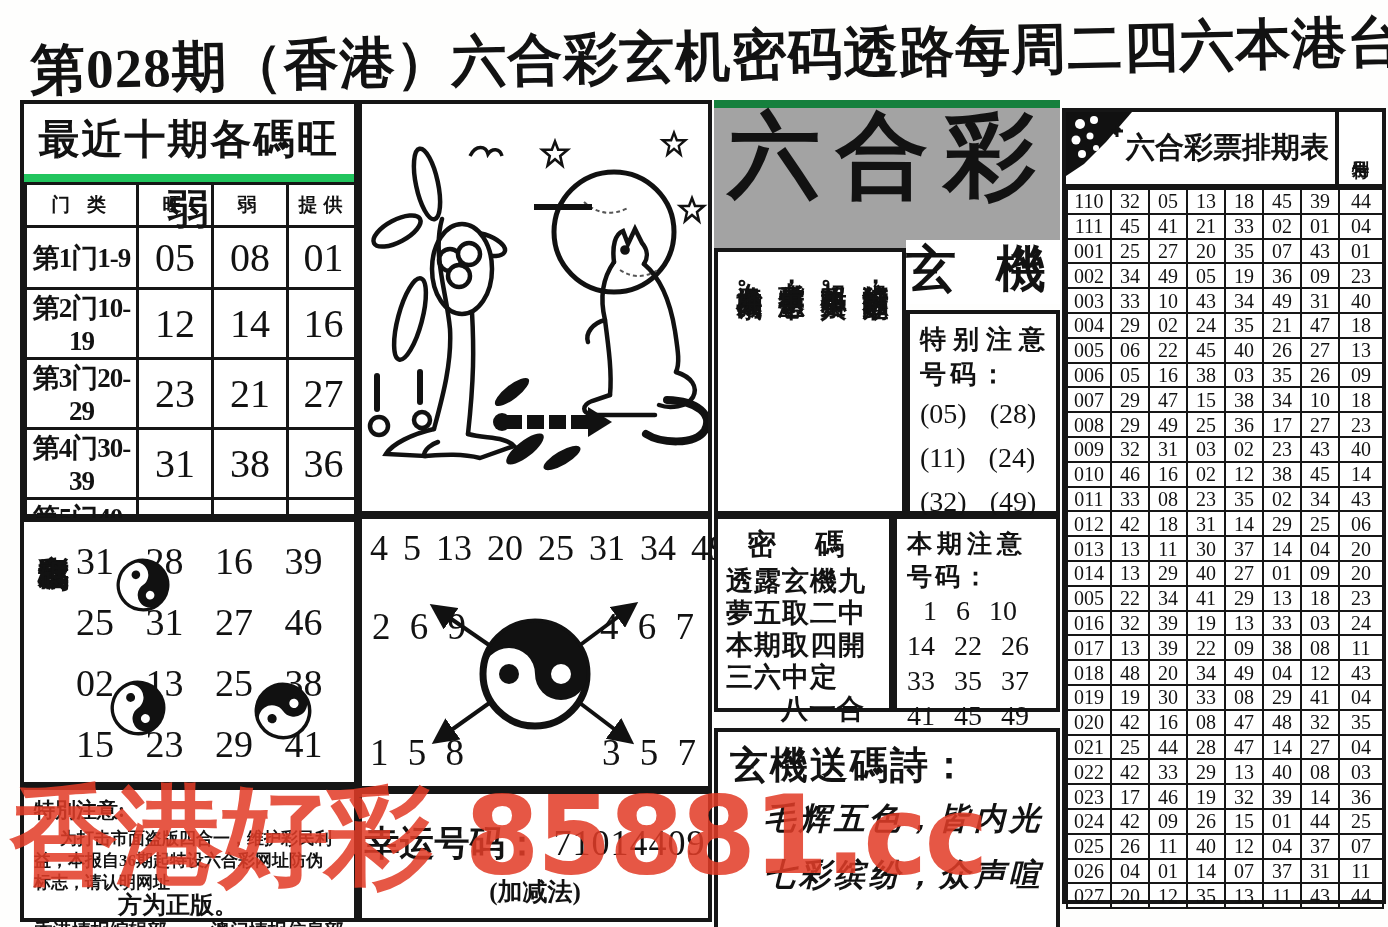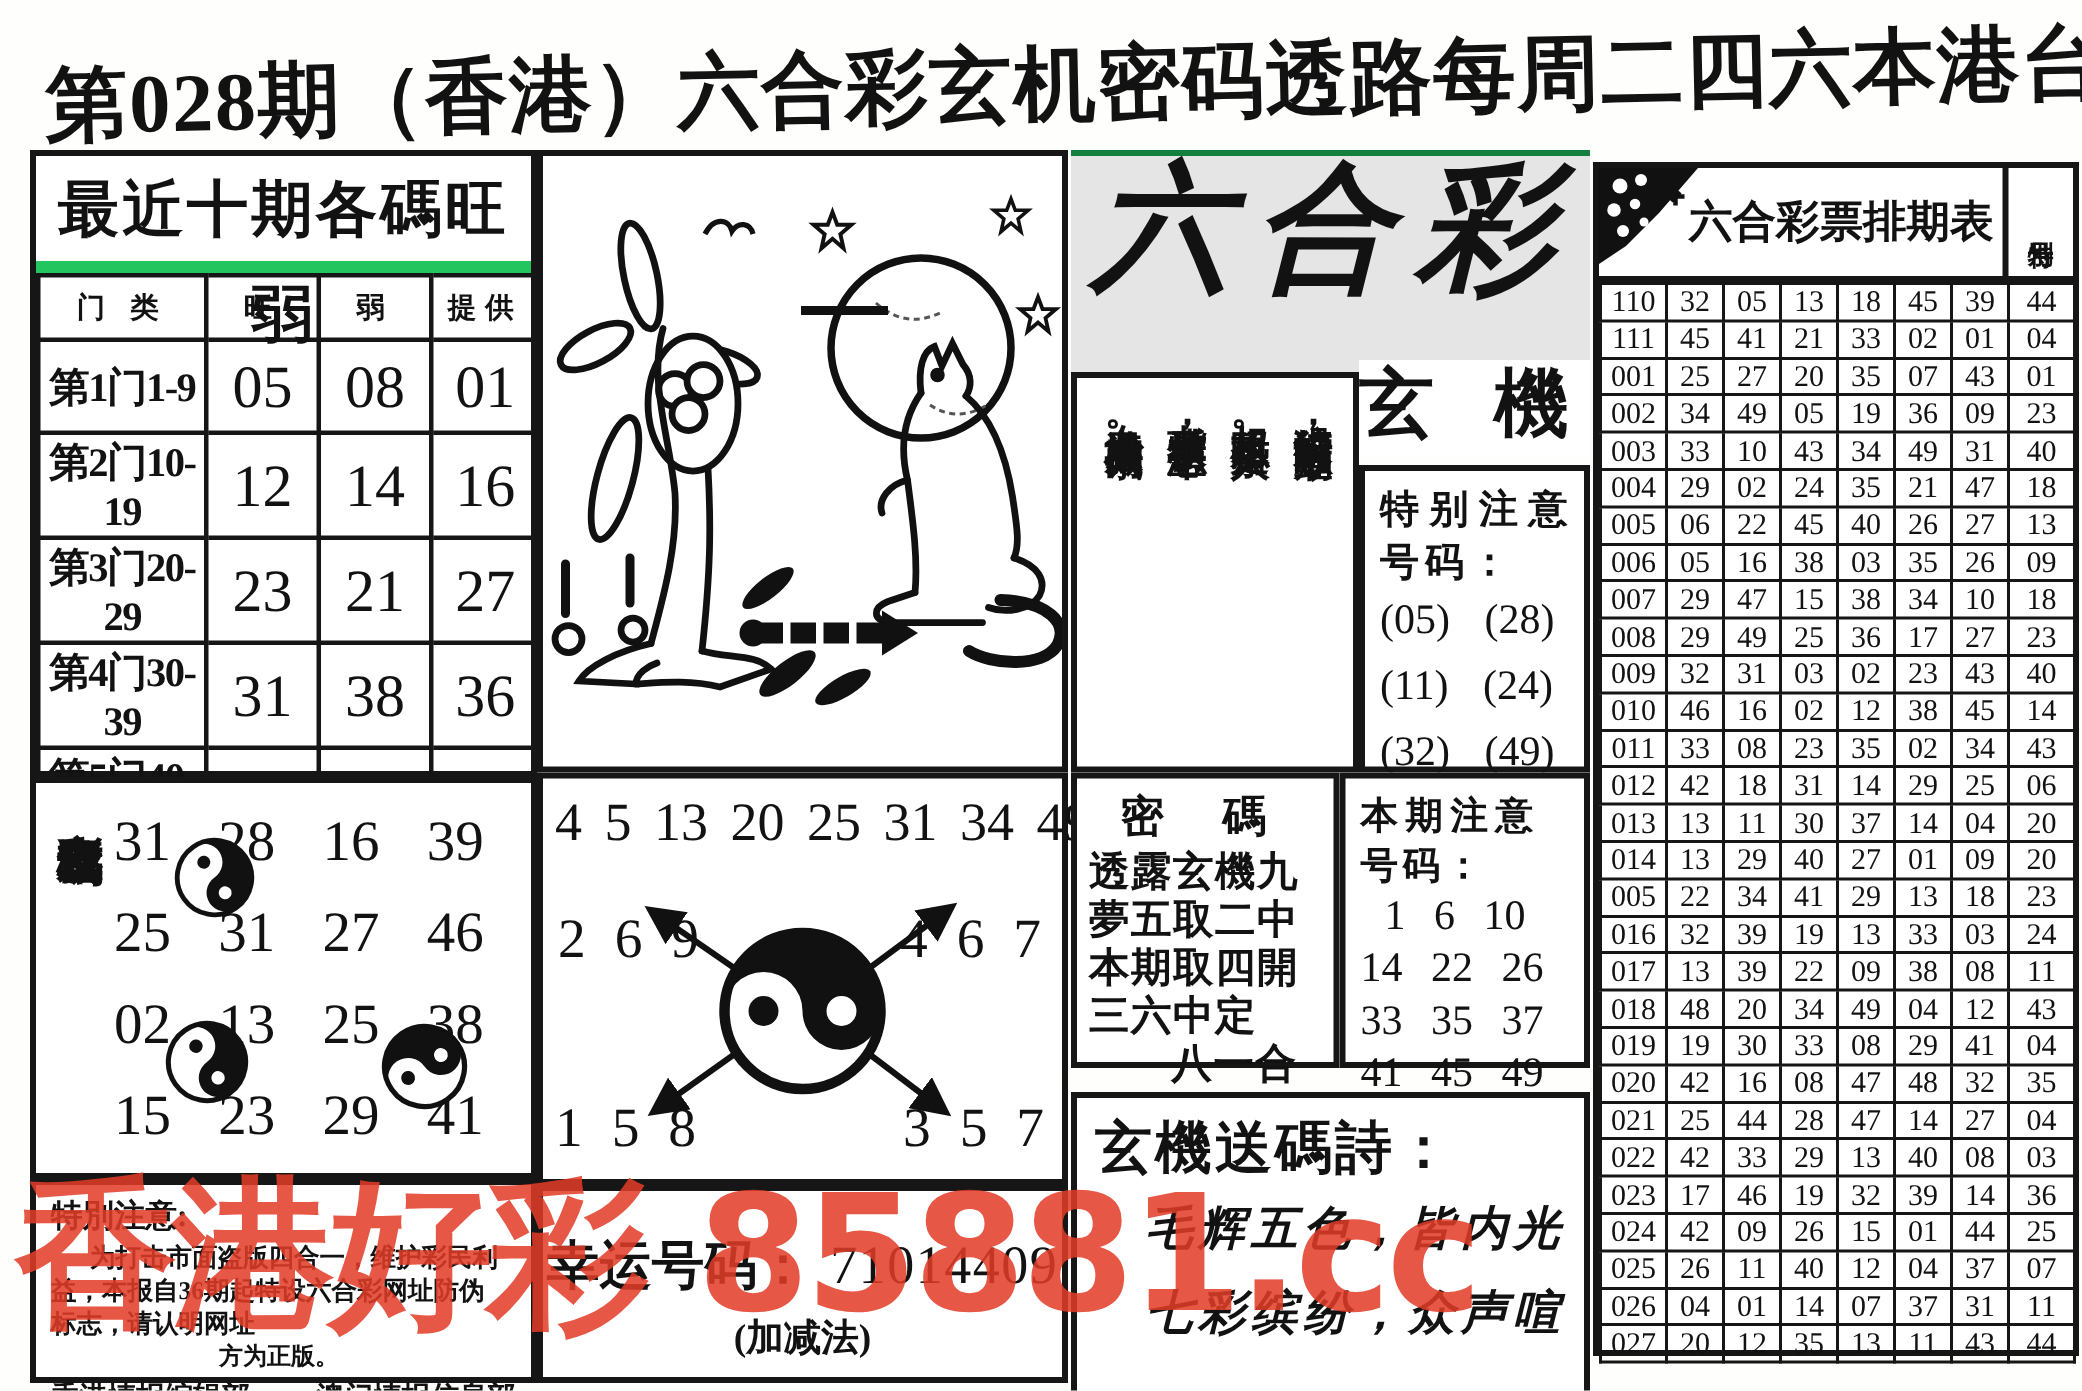--- a/index.html
+++ b/index.html
@@ -29,33 +29,33 @@
     font-size:31px;font-weight:bold;letter-spacing:1px;}
   .lucky-grid{position:absolute;left:52px;top:8px;width:278px;height:244px;
     display:grid;grid-template-columns:repeat(4,1fr);grid-template-rows:repeat(4,1fr);}
   .lucky-cell{font-size:38px;display:flex;align-items:center;}
   .yy{position:absolute;}
   
   .notice{padding:6px 10px;font-weight:bold;}
   .notice .t{font-size:21px;margin-bottom:4px;}
   .notice .l{font-size:17px;line-height:22px;text-indent:0;}
   .notice .l1{text-indent:26px;}
-  .notice .l4{margin-left:112px;font-size:16px;}
+  .notice .l4{margin-left:84px;font-size:24px;}
   .notice .signs{display:flex;justify-content:space-between;font-size:19px;margin-top:2px;}
   
   .cross-top{font-size:36px;font-weight:500;padding:8px 6px 0 8px;word-spacing:6px;white-space:nowrap;}
   .corner{position:absolute;font-size:37px;word-spacing:10px;white-space:nowrap;}
   .cross-svg{position:absolute;left:0;top:0;}
   
   .lc-row{display:flex;justify-content:center;align-items:baseline;margin-top:26px;}
   .lc-label{font-size:35px;font-weight:bold;}
   .lc-value{font-size:36px;margin-left:14px;letter-spacing:1px;}
   .lc-note{text-align:center;font-size:25px;font-weight:bold;margin-top:8px;}
   
-  .logo-area{position:absolute;box-sizing:border-box;border-top:4px solid #15803d;background:#e5e5e5;font-style:italic;}
+  .logo-area{position:absolute;box-sizing:border-box;border-top:8px solid #15803d;background:#a3a3a3;}
   .logo1{font-family:"DejaVu Sans","Liberation Sans",sans-serif;font-weight:900;
     font-size:92px;letter-spacing:16px;line-height:1.05;padding-left:14px;white-space:nowrap;}
   .logo2{font-family:"DejaVu Sans","Liberation Sans",sans-serif;font-weight:900;
     font-size:50px;letter-spacing:40px;text-align:right;padding-right:0px;margin-top:-4px;white-space:nowrap;}
   
   .poem{writing-mode:vertical-rl;text-orientation:upright;
     font-size:26px;font-weight:bold;line-height:42px;padding:10px 6px;letter-spacing:2px;}
   
   .spa{padding:8px 10px;}
   .spa .t{font-size:26px;font-weight:bold;letter-spacing:7px;white-space:nowrap;}

